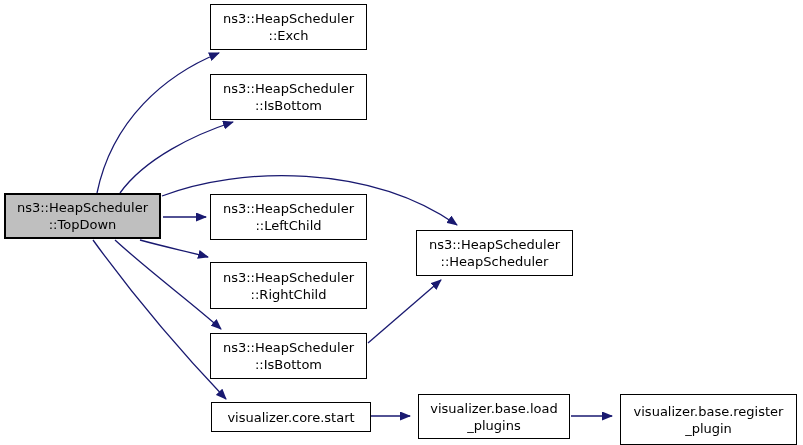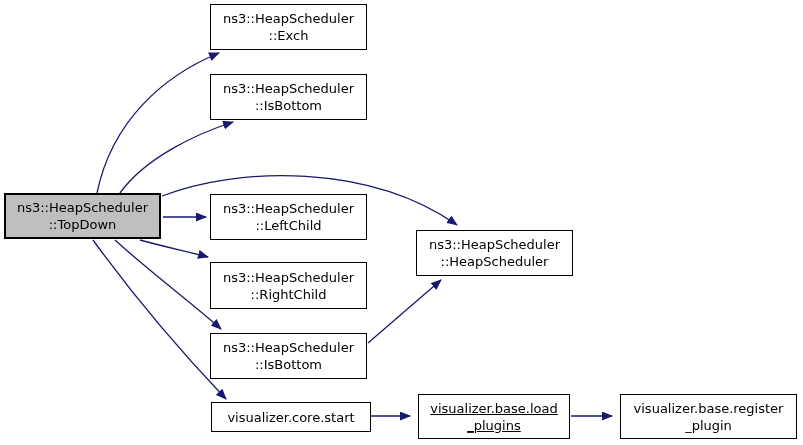--- a/index.html
+++ b/index.html
@@ -44,22 +44,22 @@
     border: 2px solid #000000;
   }
   .node-topdown        { left: 4px;   top: 193px; width: 157px; height: 46px; }
   .node-exch           { left: 210px; top: 4px;   width: 157px; height: 46px; }
   .node-isbottom       { left: 210px; top: 74px;  width: 157px; height: 46px; }
   .node-leftchild      { left: 210px; top: 194px; width: 157px; height: 46px; }
   .node-rightchild     { left: 210px; top: 262px; width: 157px; height: 47px; }
   .node-smallest       { left: 210px; top: 333px; width: 157px; height: 46px; }
   .node-islessstrictly { left: 416px; top: 230px; width: 157px; height: 46px; }
   .node-start          { left: 211px; top: 402px; width: 160px; height: 30px; }
-  .node-loadplugins    { left: 418px; top: 394px; width: 152px; height: 45px; text-decoration: underline; }
-  .node-registerplugin { left: 620px; top: 394px; width: 177px; height: 45px; }
+  .node-loadplugins    { left: 418px; top: 394px; width: 152px; height: 45px; }
+  .node-registerplugin { left: 620px; top: 394px; width: 177px; height: 51px; }
   path.edge {
     fill: none;
     stroke: #191970;
     stroke-width: 1.3px;
   }
 </style>
 </head>
 <body>
 
 <div class="canvas">

